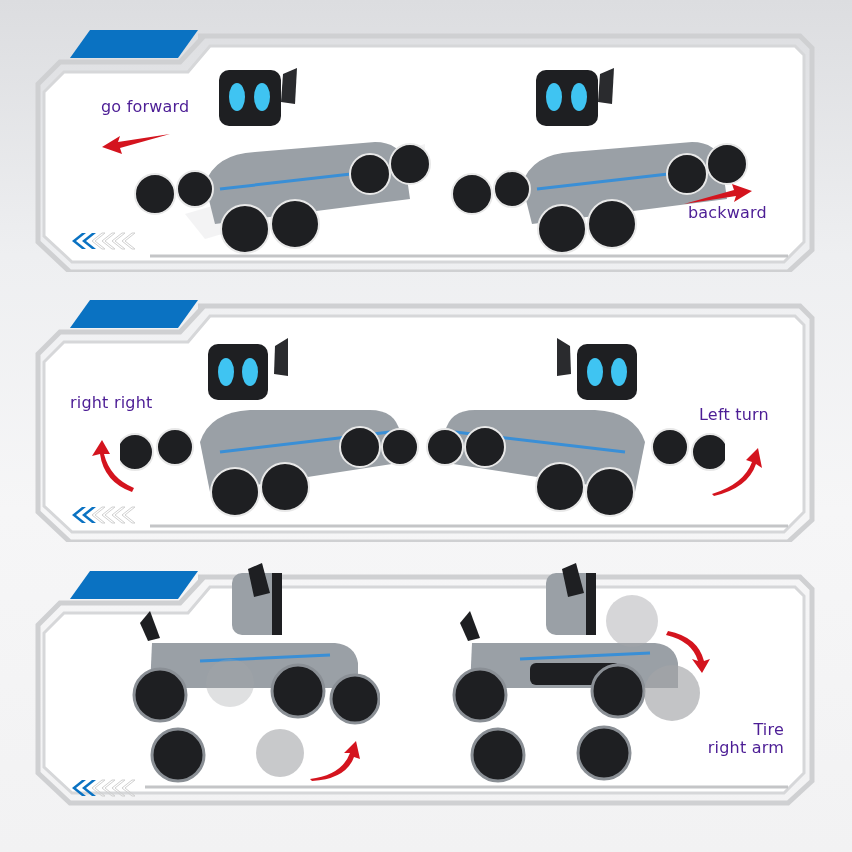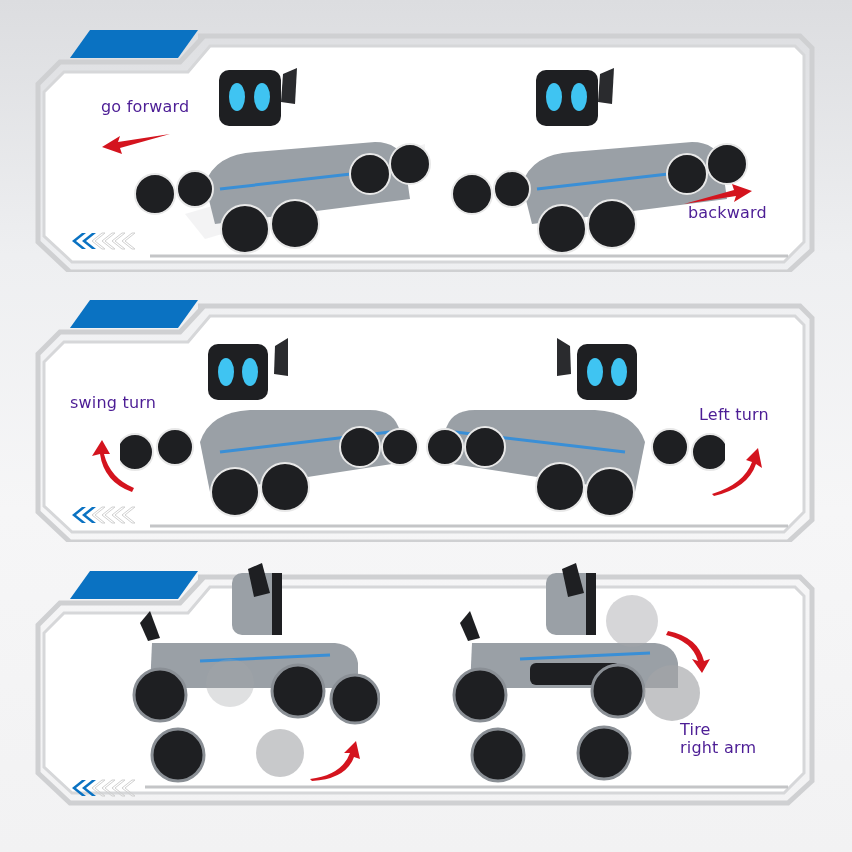--- a/index.html
+++ b/index.html
@@ -7,21 +7,21 @@
       width: 852px; height: 852px; overflow: hidden; position: relative;
       background: linear-gradient(180deg, #dcdde0 0%, #eeeff1 30%, #f6f6f7 60%, #f2f2f3 100%);
       font-family: "DejaVu Sans", sans-serif;
     }
     .panel { position: absolute; left: 0; width: 852px; height: 250px; }
     .panel svg.frame { position: absolute; left: 0; top: 0; }
     .label {
       position: absolute; color: #4c1d95; font-size: 16px; letter-spacing: 0.2px;
       white-space: nowrap; line-height: 1.15;
     }
-    .label.center { text-align: left; }
+    .label.center { text-align: right; }
     .chev { position: absolute; }
     .robot { position: absolute; }
     .arrow { position: absolute; }
   </style>
 </head>
 <body>
 
 <div class="panel" style="top:22px;">
   <svg class="frame" width="852" height="250">
     <polygon points="90,8 198,8 178,36 70,36" fill="#0a72c2"></polygon>
@@ -97,21 +97,21 @@
 
   <svg class="chev" style="left:70px;top:212px;" width="70" height="22">
     <path d="M12 3 L2 11 L12 19 L16 19 L6 11 L16 3Z" fill="#0a72c2"></path>
     <path d="M22 3 L12 11 L22 19 L26 19 L16 11 L26 3Z" fill="#0a72c2"></path>
     <path d="M32 3 L22 11 L32 19 L35 19 L25 11 L35 3Z" fill="none" stroke="#d0d0d0"></path>
     <path d="M42 3 L32 11 L42 19 L45 19 L35 11 L45 3Z" fill="none" stroke="#d0d0d0"></path>
     <path d="M52 3 L42 11 L52 19 L55 19 L45 11 L55 3Z" fill="none" stroke="#d0d0d0"></path>
     <path d="M62 3 L52 11 L62 19 L65 19 L55 11 L65 3Z" fill="none" stroke="#d0d0d0"></path>
   </svg>
 
-  <div class="label" style="left:70px;top:102px;">swing turn</div>
+  <div class="label" style="left:70px;top:102px;">right right</div>
   <svg class="arrow" style="left:88px;top:146px;" width="50" height="58">
     <path d="M44 54 Q16 44 12 16 L4 18 L14 2 L22 16 L16 16 Q22 40 46 50Z" fill="#d4141e"></path>
   </svg>
 
   <svg class="robot" style="left:120px;top:40px;" width="300" height="200">
     <path d="M80 110 Q90 80 130 78 L250 78 Q275 78 280 100 L285 130 L90 160Z" fill="#9aa0a6"></path>
     <path d="M100 120 L270 100" stroke="#3a8fd6" stroke-width="3"></path>
     <rect x="88" y="12" width="60" height="56" rx="10" fill="#1e1f22"></rect>
     <ellipse cx="106" cy="40" rx="8" ry="14" fill="#3fc4f2"></ellipse>
     <ellipse cx="130" cy="40" rx="8" ry="14" fill="#3fc4f2"></ellipse>

